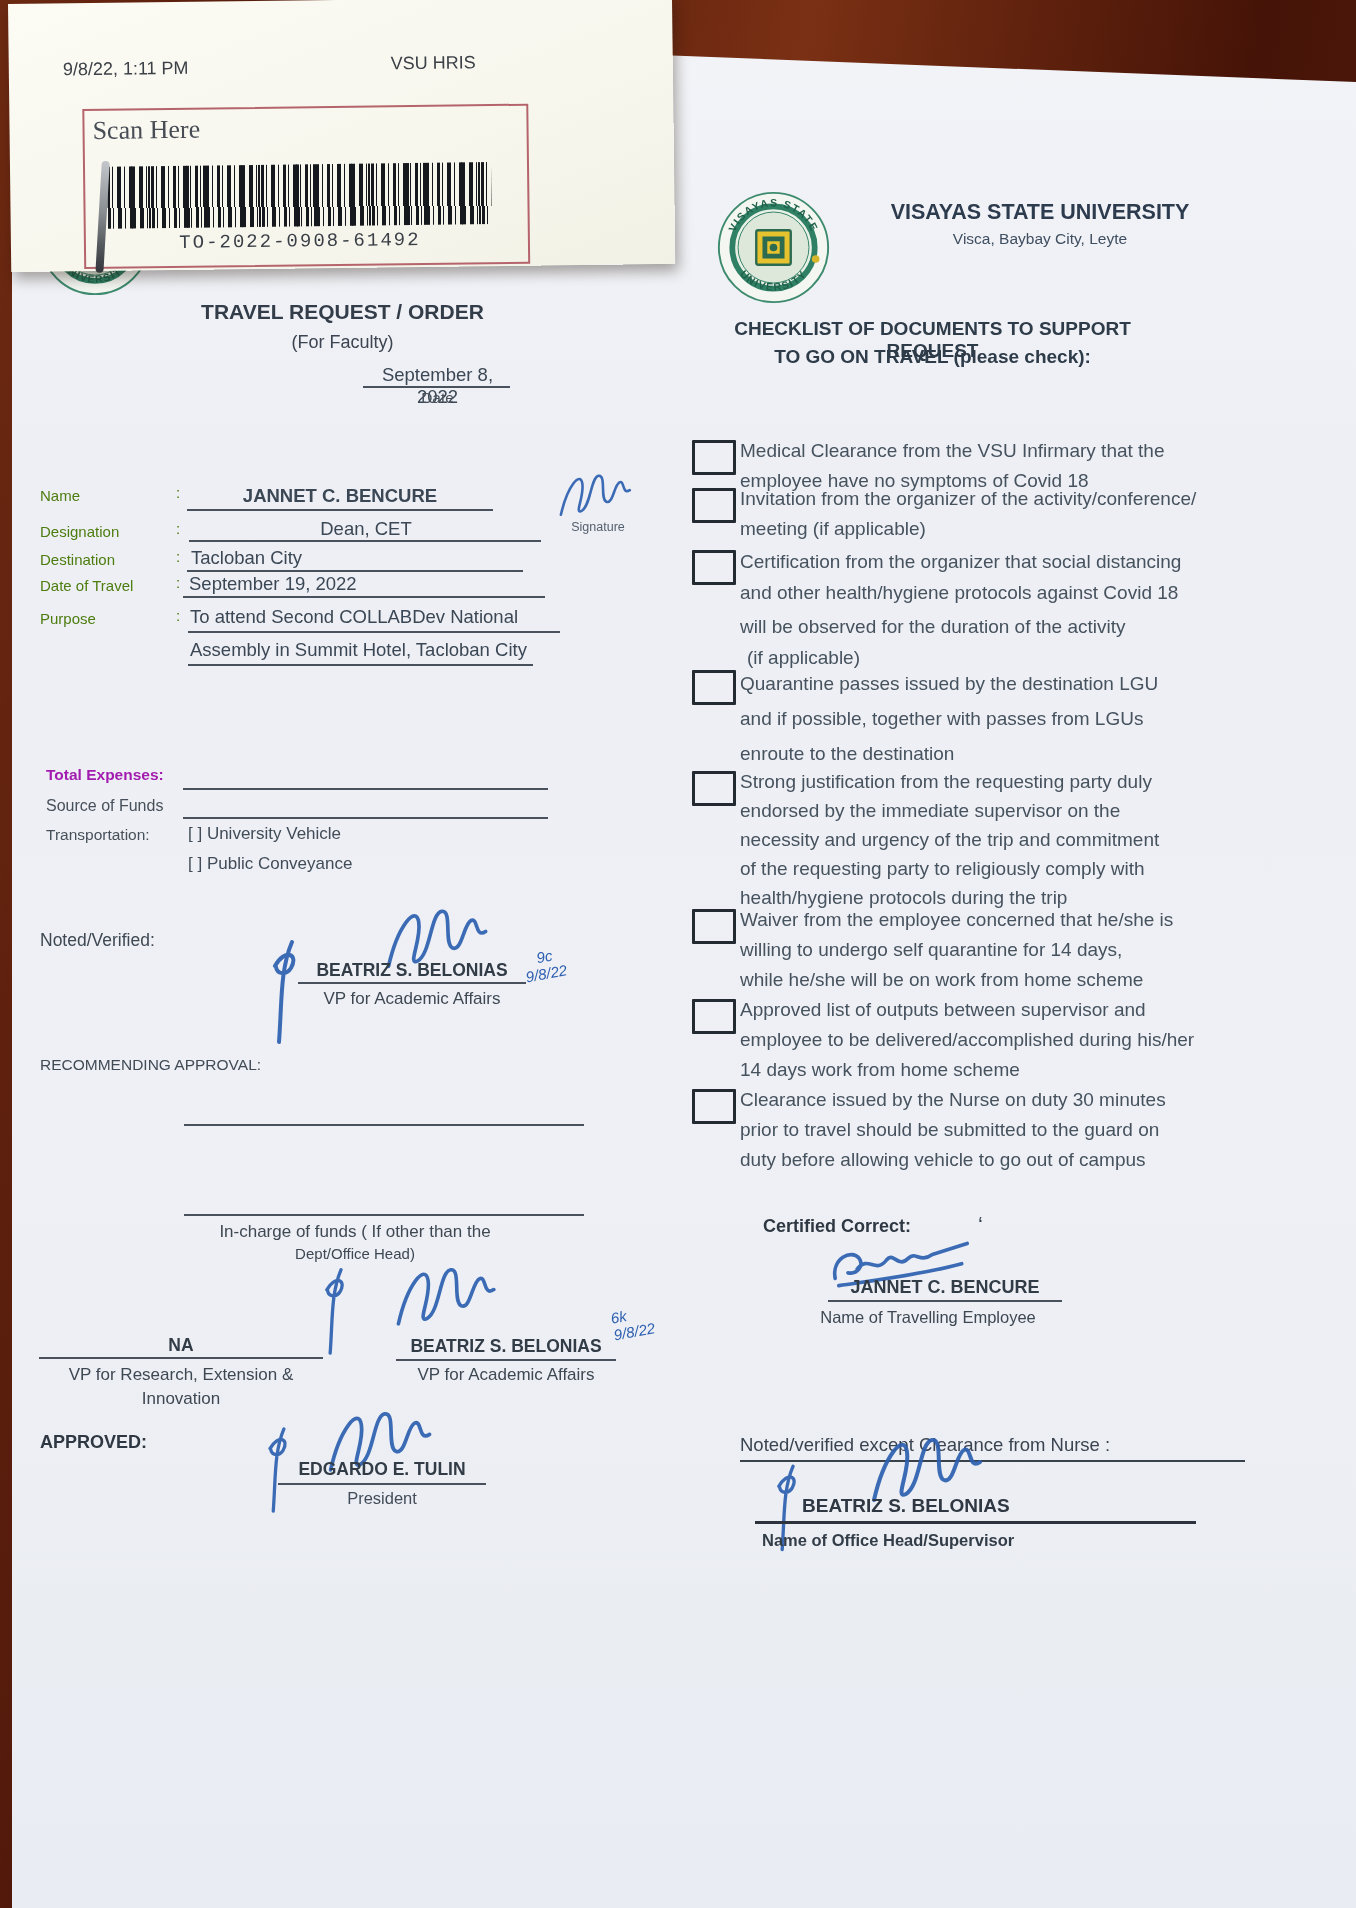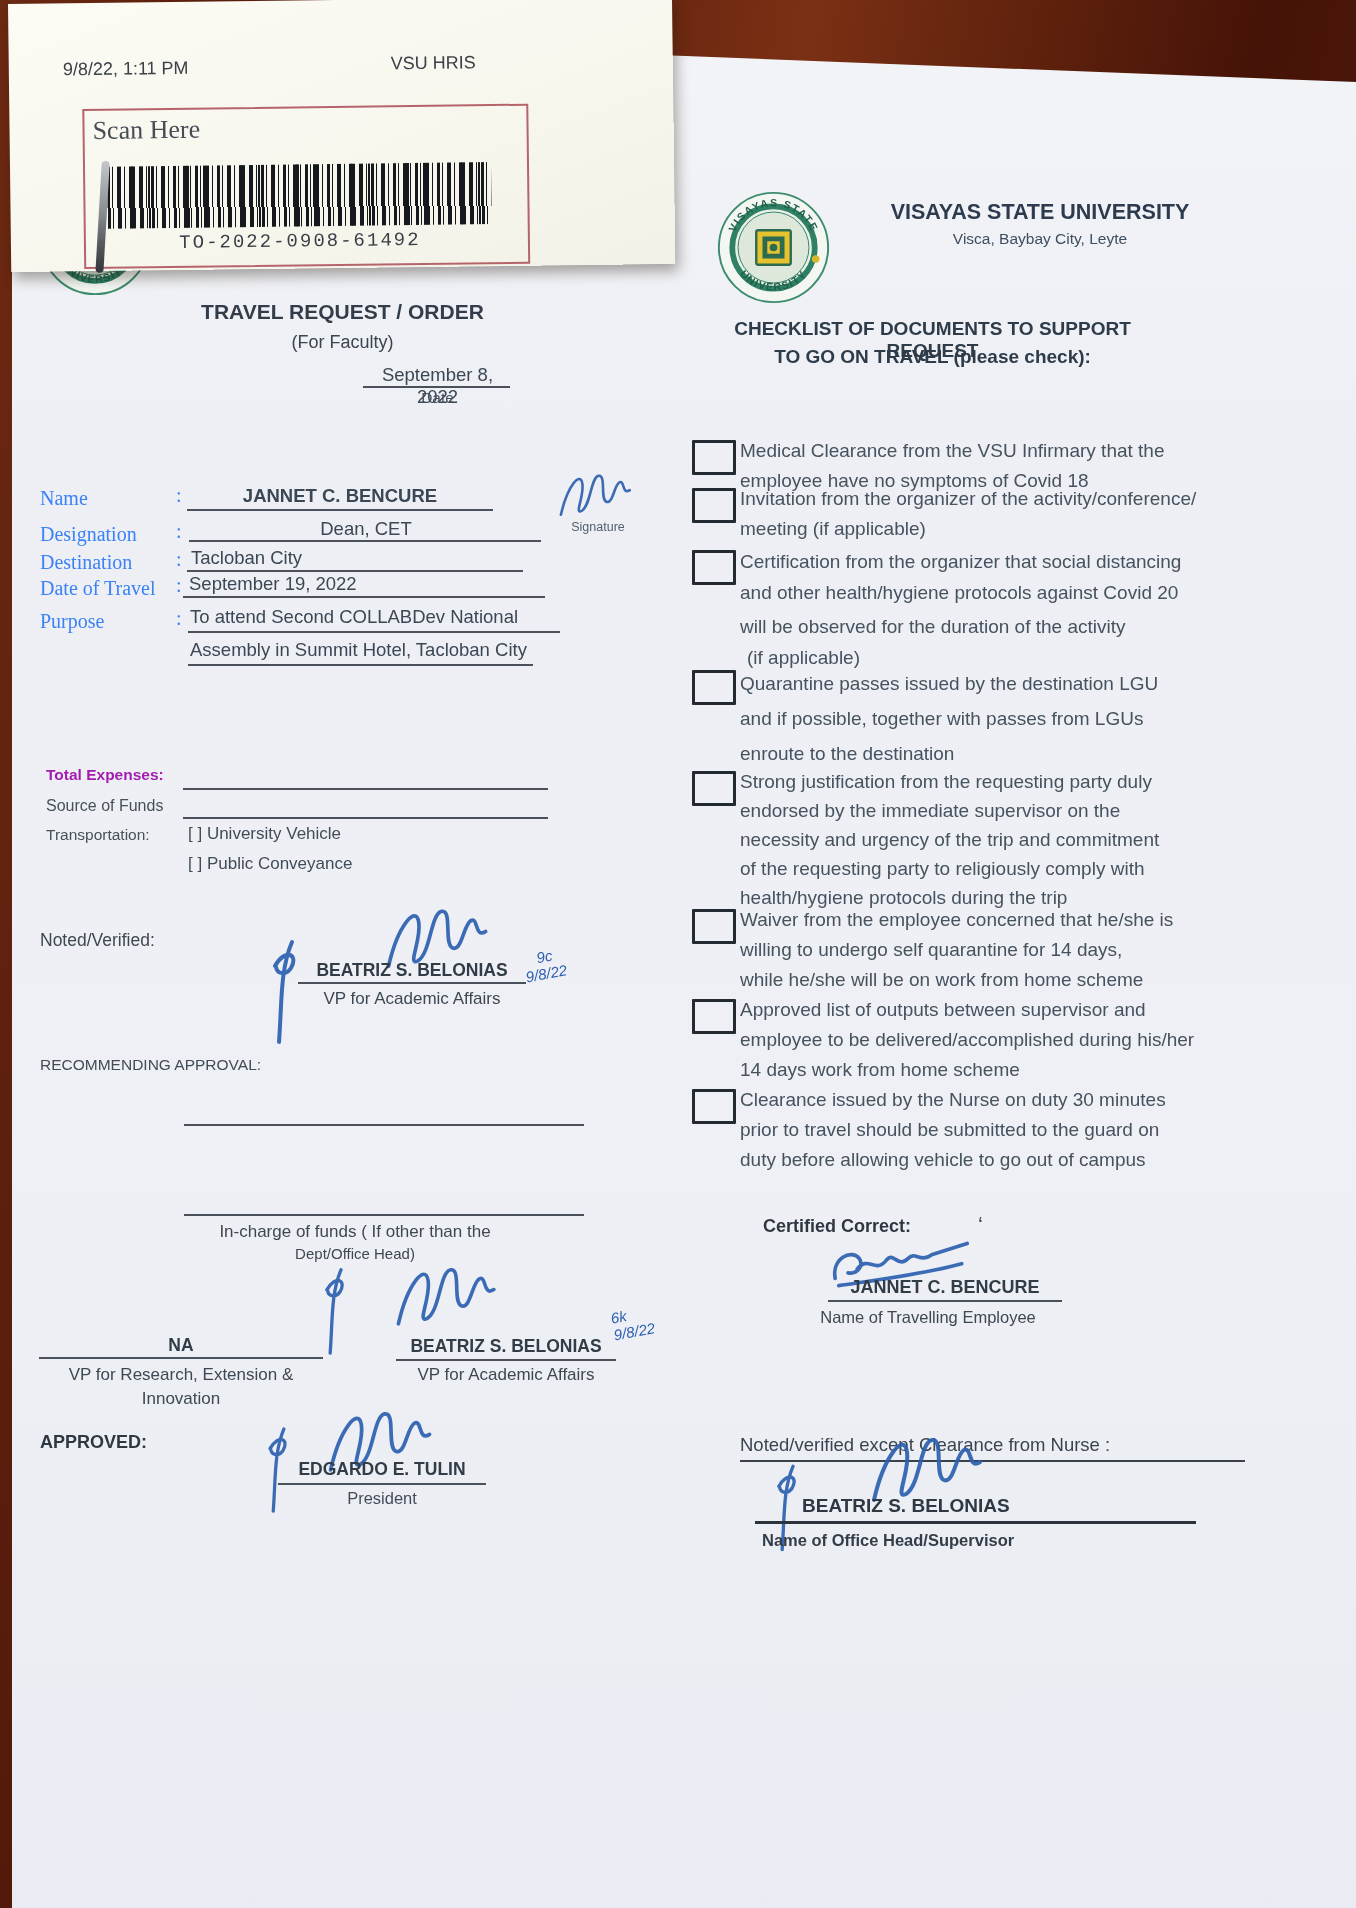--- a/index.html
+++ b/index.html
@@ -9,21 +9,21 @@
     background:linear-gradient(100deg,#6e2a12 0%,#50180a 22%,#7a3014 48%,#451307 75%,#5c2010 100%);
   }
   .abs{position:absolute;}
   #paper{
     position:absolute;left:12px;top:0;width:1344px;height:1908px;
     background:linear-gradient(180deg,#f3f4f8 0%,#edeff4 25%,#eef0f5 60%,#e9ecf2 100%);
     clip-path:polygon(0 30px,100% 82px,100% 100%,0 100%);
     z-index:0;
   }
   #content{position:absolute;inset:0;z-index:1;}
-  .lbl{font-size:20px;color:#3b82f6;font-family:Liberation Serif, serif;}
+  .lbl{font-size:15px;color:#4d7c0f;}
   .val{font-size:18.5px;color:#3b4754;}
   .uline{position:absolute;border-bottom:2px solid #49525c;height:0;}
   .center{text-align:center;}
   .bold{font-weight:bold;}
   .ck{position:absolute;left:692px;width:505px;}
   .ckbox{position:absolute;left:0;top:4px;width:38px;height:29px;border:3px solid #242a32;border-radius:1px;background:transparent;}
   .cklines{margin-left:48px;font-size:19px;line-height:30px;color:#46525e;}
   .lh31 .cklines{line-height:31px;}
   .lh35 .cklines{line-height:35px;}
   .lh29 .cklines{line-height:29px;}
@@ -199,21 +199,21 @@
     <div class="cklines">
       <div>Invitation from the organizer of the activity/conference/</div>
       <div>meeting (if applicable)</div>
     </div>
   </div>
 
   <div class="ck lh31" style="top:546px;">
     <span class="ckbox"></span>
     <div class="cklines">
       <div>Certification from the organizer that social distancing</div>
-      <div>and other health/hygiene protocols against Covid 20</div>
+      <div>and other health/hygiene protocols against Covid 18</div>
       <div style="margin-top:3px;">will be observed for the duration of the activity</div>
       <div class="indented">(if applicable)</div>
     </div>
   </div>
 
   <div class="ck lh35" style="top:666px;">
     <span class="ckbox"></span>
     <div class="cklines">
       <div>Quarantine passes issued by the destination LGU</div>
       <div>and if possible, together with passes from LGUs</div>

